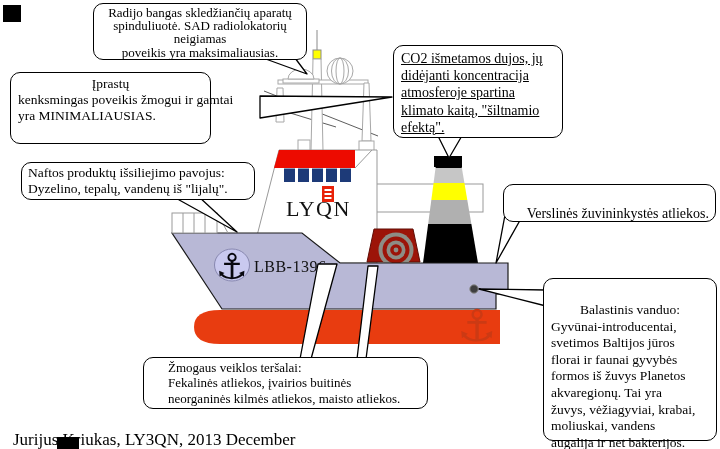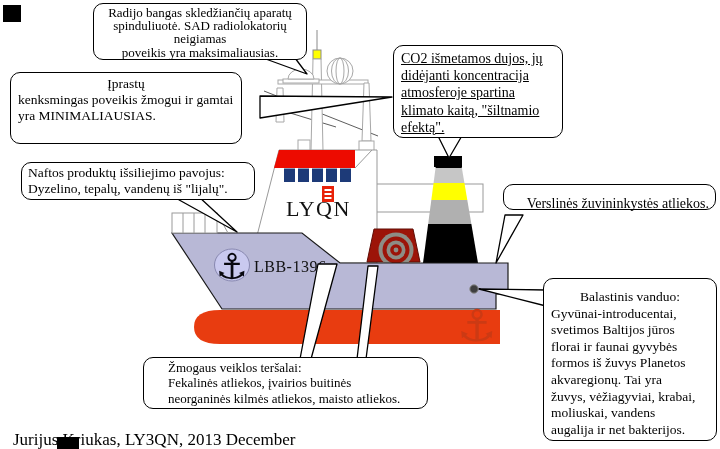--- a/index.html
+++ b/index.html
@@ -1,29 +1,29 @@
 <!DOCTYPE html>
 <html><head>
 <meta charset="utf-8">
 <style>
   *{box-sizing:border-box;}
   body{margin:0;background:#fff;}
   .canvas{position:relative;width:720px;height:449px;background:#fff;overflow:hidden;
           font-family:"Liberation Serif","DejaVu Serif",serif;color:#000;}
   .ship-svg{position:absolute;left:0;top:0;z-index:1;}
   .callout{position:absolute;background:#fff;border:1.5px solid #000;border-radius:10px;
-           z-index:2;padding:8px 6px;}
+           z-index:2;padding:18px 6px;}
   .ln{white-space:nowrap;}
   .ln.center{text-align:center;}
   .c-radio{left:93px;top:3px;width:214px;height:57px;font-size:13px;line-height:13.2px;text-align:center;padding-top:2px;}
-  .c-vhf{left:10px;top:72px;width:232px;height:72px;font-size:13.5px;line-height:16px;padding:3px 7px;}
+  .c-vhf{left:10px;top:72px;width:201px;height:72px;font-size:13.5px;line-height:16px;padding:3px 7px;}
   .c-oil{left:21px;top:162px;width:234px;height:38px;font-size:13.5px;line-height:15.5px;padding:2px 6px;}
   .c-co2{left:393px;top:45px;width:170px;height:93px;font-size:14px;line-height:17.2px;padding:4px 7px;text-decoration:underline;}
   .c-fish{left:503px;top:184px;width:213px;height:26px;font-size:14px;line-height:22px;text-align:right;}
-  .c-ballast{left:543px;top:278px;width:174px;height:163px;font-size:13.5px;line-height:16.6px;padding:10px 7px;}
+  .c-ballast{left:543px;top:278px;width:174px;height:163px;font-size:13.5px;line-height:16.6px;padding:23px 7px;}
   .c-human{left:143px;top:357px;width:285px;height:52px;font-size:13px;line-height:15.3px;padding:2px 24px;}
   .credit{position:absolute;left:4px;top:430px;font-size:17px;font-weight:normal;z-index:2;margin-left:9px;}
   .sq{position:absolute;background:#000;z-index:2;}
   .sq-top{left:3px;top:5px;width:18px;height:17px;}
   .sq-bottom{left:57px;top:437px;width:22px;height:12px;}
 </style>
 </head>
 <body>
 
 <div class="canvas">

